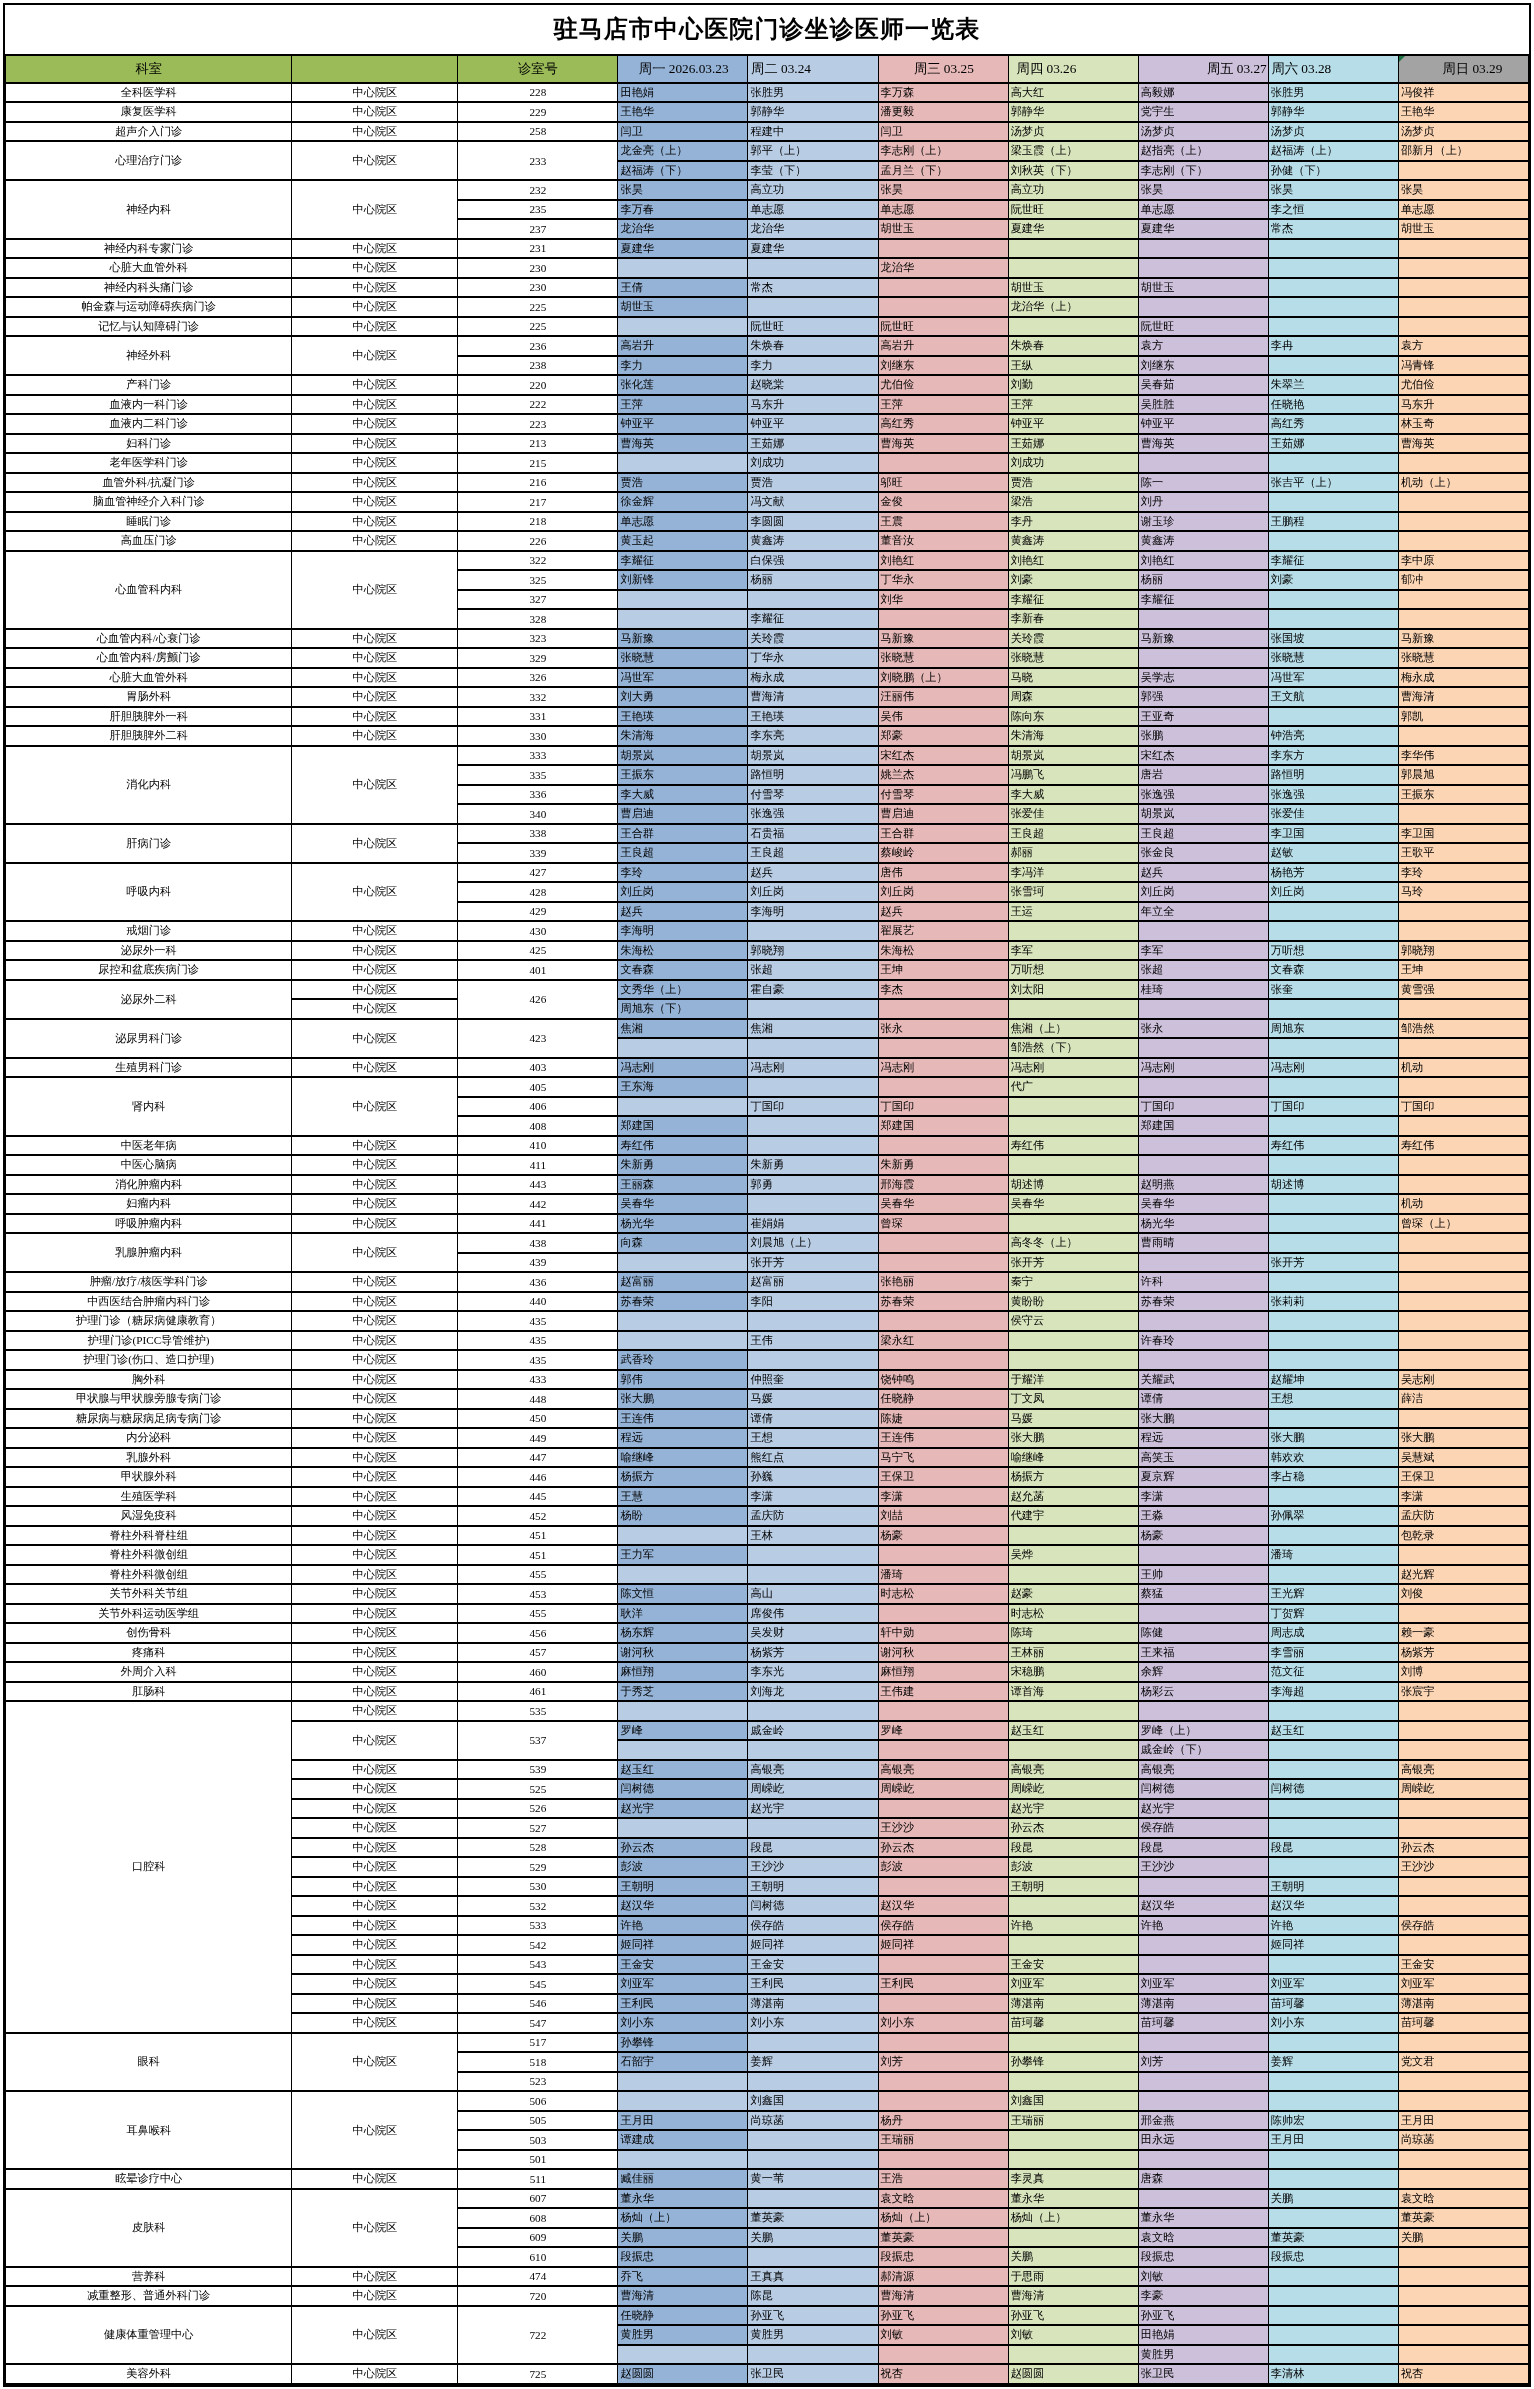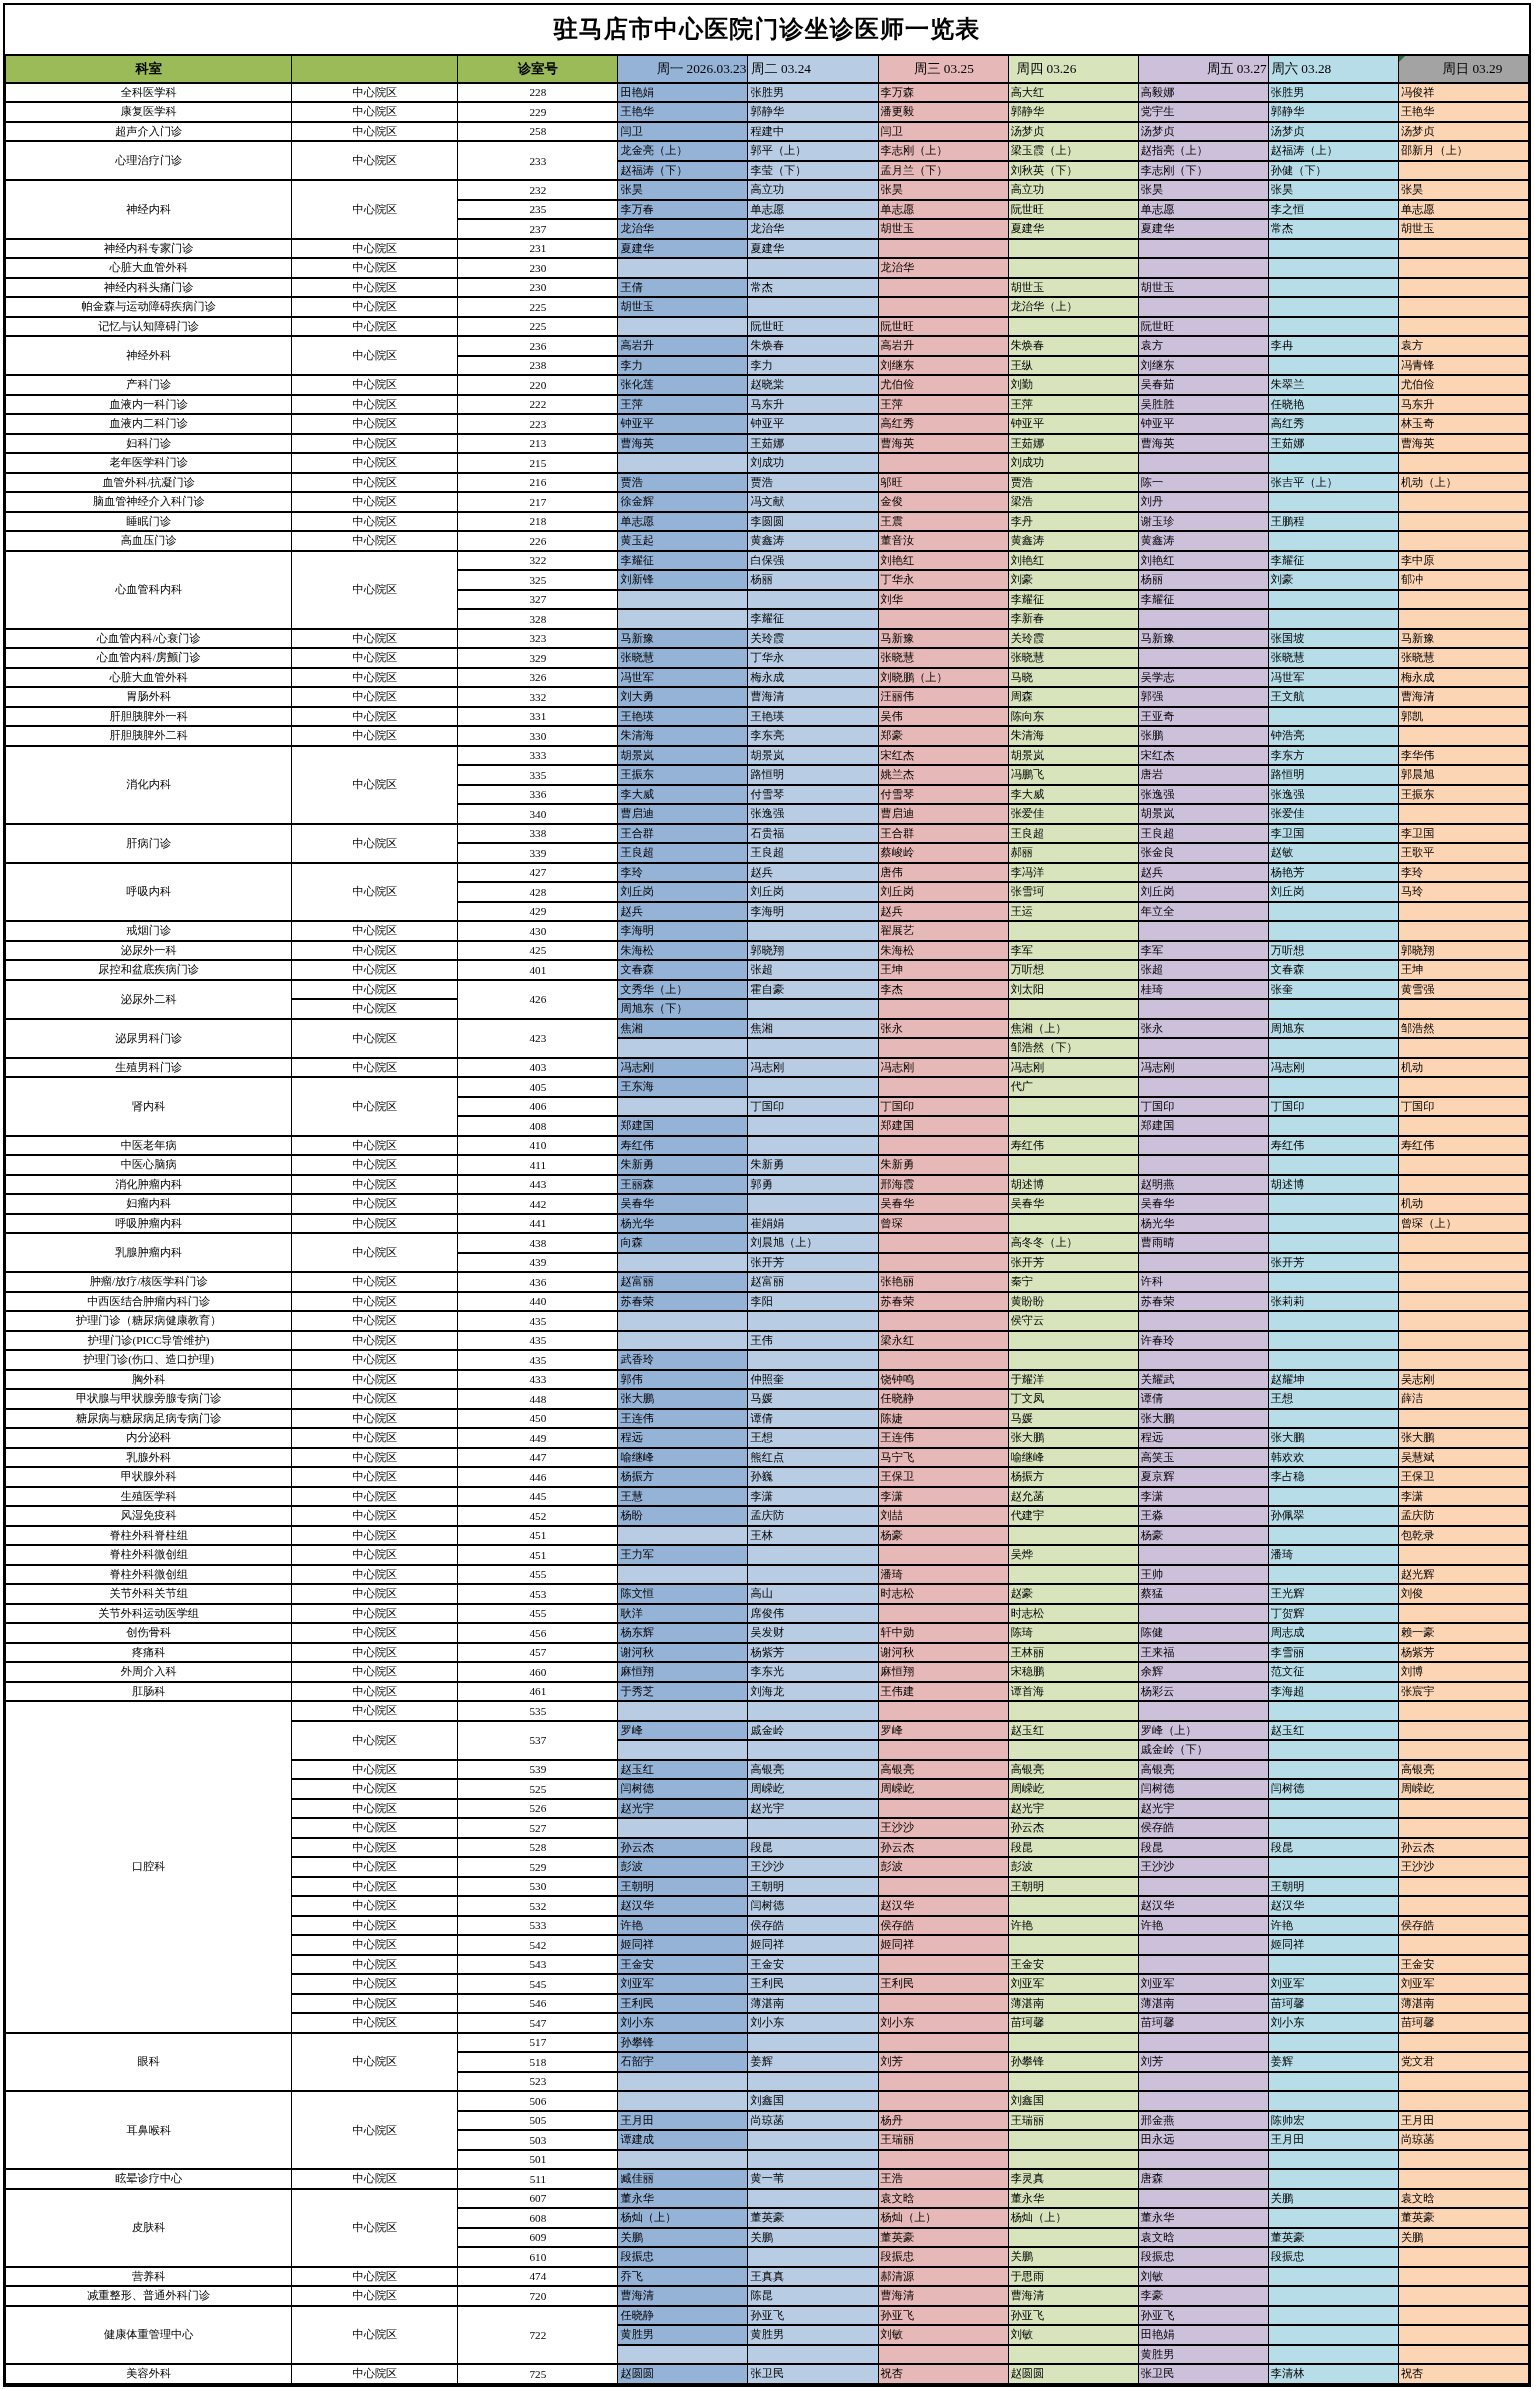--- a/index.html
+++ b/index.html
@@ -5,24 +5,24 @@
   html,body{margin:0;padding:0;background:#fff;}
   body{font-family:"Liberation Serif","DejaVu Serif",serif;color:#000;}
   .sheet{width:1524px;margin:3.2px auto;border:2.7px solid #000;}
   .title{height:49px;line-height:49px;text-align:center;font-size:24px;font-weight:bold;letter-spacing:1.1px;}
   table{width:100%;border-collapse:collapse;table-layout:fixed;border-top:2.7px solid #000;}
   col.c-dept{width:18.8%;} col.c-campus{width:10.9%;} col.c-room{width:10.5%;}
   col.c-day{width:8.54%;}
   th,td{border-left:1.1px solid #000;border-right:1.1px solid #000;border-top:2.1px solid #000;border-bottom:2.1px solid #000;overflow:hidden;white-space:nowrap;}
   th{height:23.4px;font-weight:normal;font-size:13.3px;}
   td{height:16.5px;font-size:11.2px;padding:0.5px 2.1px;}
-  .g{background:#9BBB59;font-weight:bold;}
+  .g{background:#9BBB59;}
   .dept,.campus,.room{text-align:center;}
   .day{text-align:left;}
-  .h0{background:#95B3D7;text-align:right;padding-left:2.7px;}
+  .h0{background:#95B3D7;text-align:center;padding-left:2.7px;}
   .h1{background:#B8CCE4;text-align:left;padding-left:2.7px;}
   .h2{background:#E6B8B7;text-align:center;padding-left:2.7px;}
   .h3{background:#D8E4BC;text-align:left;padding-left:8px;}
   .h4{background:#CCC0DA;text-align:right;padding-left:1px;}
   .h5{background:#B6DDE8;text-align:left;padding-left:2.7px;margin-top:25px;}
   .h6{background:#a3a3a3;text-align:center;padding-left:19px;position:relative;}
   .h6::before{content:"";position:absolute;left:0;top:0;border-top:6.4px solid #1F7244;border-right:6.4px solid transparent;}
   .c0{background:#B8CCE4;} .c0.filled{background:#95B3D7;}
   .c1{background:#B8CCE4;}
   .c2{background:#E6B8B7;}

